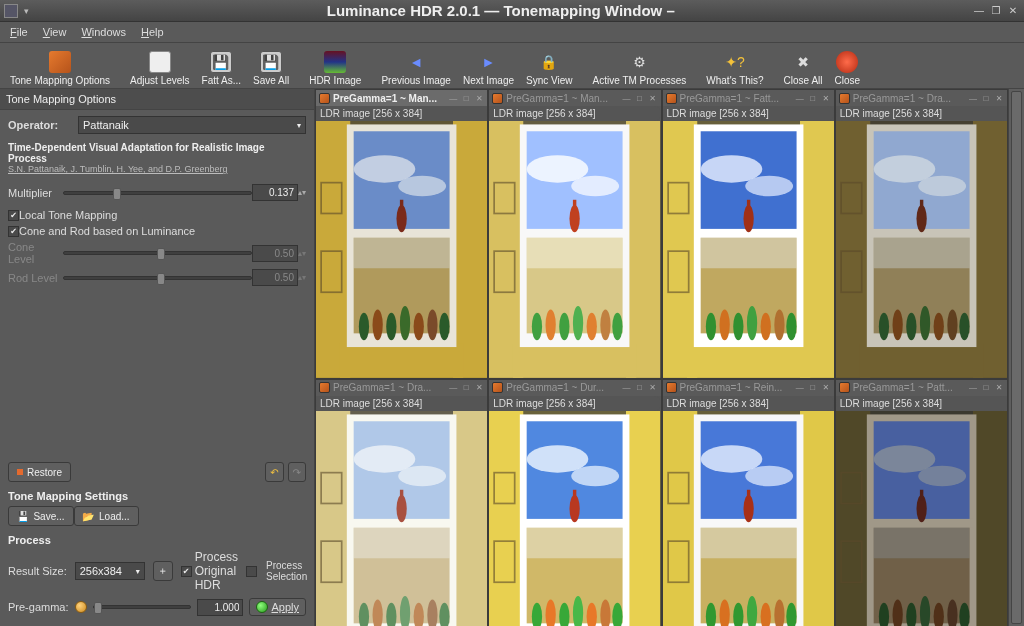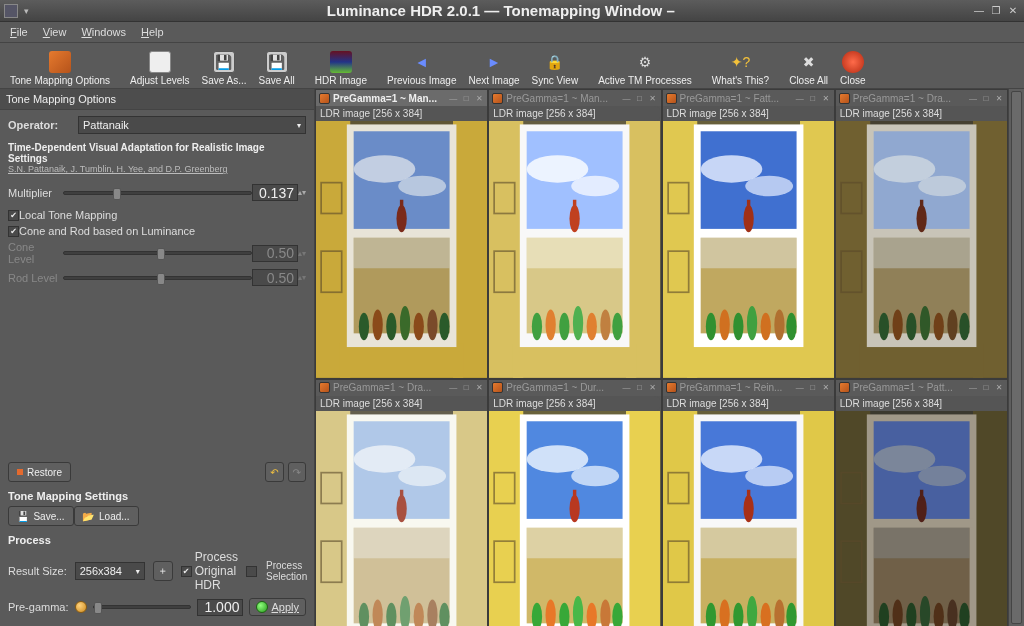--- a/index.html
+++ b/index.html
@@ -19,21 +19,21 @@
 .sep { width: 8px; }
 
 .body-area { display: flex; height: calc(626px - 22px - 21px - 46px); }
 .sidebar { width: 315px; background: #5a5a5a; display: flex; flex-direction: column; border-right:1px solid #444;}
 .sb-head { background: #4d4d4d; padding: 4px 6px; font-size: 11px; color: #eee; border-bottom:1px solid #444;}
 .sb-content { flex: 1; padding: 6px 8px; display:flex; flex-direction:column; gap:4px; overflow:hidden;}
 .row { display:flex; align-items:center; gap:0; }
 .row label { flex:0 0 auto; }
 .row .slider { flex:1; height:4px; background:#3f3f3f; border:1px solid #333; border-radius:2px; position:relative;}
 .row .slider .thumb { position:absolute; top:-4px; width:8px; height:12px; background:#888; border:1px solid #555; border-radius:2px;}
-.spin { width:46px; height:17px; background:#4a4a4a; border:1px solid #333; color:#eee; text-align:right; padding:0 3px; font-size:14px;}
+.spin { width:46px; height:17px; background:#4a4a4a; border:1px solid #333; color:#eee; text-align:right; padding:0 3px; font-size:10px;}
 .sel { flex:1; background:#4a4a4a; border:1px solid #333; color:#eee; padding:1px 4px; display:flex; justify-content:space-between; align-items:center; height:18px;}
 .paper-title { font-weight:bold; font-size:10px; color:#eee;}
 .paper-auth { font-size:9px; color:#bbb; margin-bottom:4px;text-decoration:underline;}
 .cb { width:11px; height:11px; background:#4a4a4a; border:1px solid #333; display:inline-flex; align-items:center; justify-content:center; font-size:8px; color:#eee; flex:0 0 auto;}
 .disabled { color:#888; }
 .btn { background:#5f5f5f; border:1px solid #3a3a3a; border-radius:3px; color:#eee; padding:2px 8px; display:inline-flex; align-items:center; gap:4px; height:20px; font-size:10px;}
 .section-title { font-weight:bold; font-size:11px; color:#eee; margin-top:4px;}
 .spacer-flex { flex:1; }
 .workspace { flex:1; background:#4d4d4d; display:flex; }
 .canvas { flex:1; background:#4d4d4d; padding:0; display:grid; grid-template-columns: repeat(4, 1fr); grid-template-rows: repeat(2, 1fr); gap:0px; overflow:hidden;}
@@ -77,21 +77,21 @@
       <div class="ticon" style="background:linear-gradient(135deg,#e67a2e,#b5531b)"></div>
       <span>Tone Mapping Options</span>
     </div>
   <div class="sep"></div>
   <div class="tool-btn">
       <div class="ticon" style="background:#eee;border:1px solid #888"></div>
       <span>Adjust Levels</span>
     </div>
   <div class="tool-btn">
       <div class="ticon" style="background:#ccc;border:1px solid #555">💾</div>
-      <span>Save As...</span>
+      <span>Fatt As...</span>
     </div>
   <div class="tool-btn">
       <div class="ticon" style="background:#ccc;border:1px solid #555">💾</div>
       <span>Save All</span>
     </div>
   <div class="sep"></div>
   <div class="tool-btn">
       <div class="ticon" style="background:linear-gradient(#612,#238,#6b3)"></div>
       <span>HDR Image</span>
     </div>
@@ -135,21 +135,21 @@
     <div class="sb-head">Tone Mapping Options</div>
     <div class="sb-content">
       <div class="row">
         <label style="font-weight:bold;width:70px">Operator:</label>
         <div class="sel">
           <span>Pattanaik</span>
             <span style="font-size:8px">▾</span>
         </div>
       </div>
       <div style="padding:4px 0 2px 0">
-        <div class="paper-title">Time-Dependent Visual Adaptation for Realistic Image Settings</div>
+        <div class="paper-title">Time-Dependent Visual Adaptation for Realistic Image Process</div>
         <div class="paper-auth">S.N. Pattanaik, J. Tumblin, H. Yee, and D.P. Greenberg</div>
       </div>
       <div class="row">
         <label style="width:55px">Multiplier</label>
         <div class="slider">
             <div class="thumb" style="left:26%"></div>
           </div>
         <input class="spin" value="0.137" style="">
         <span style="font-size:8px;color:#aaa">▴▾</span>
       </div>

